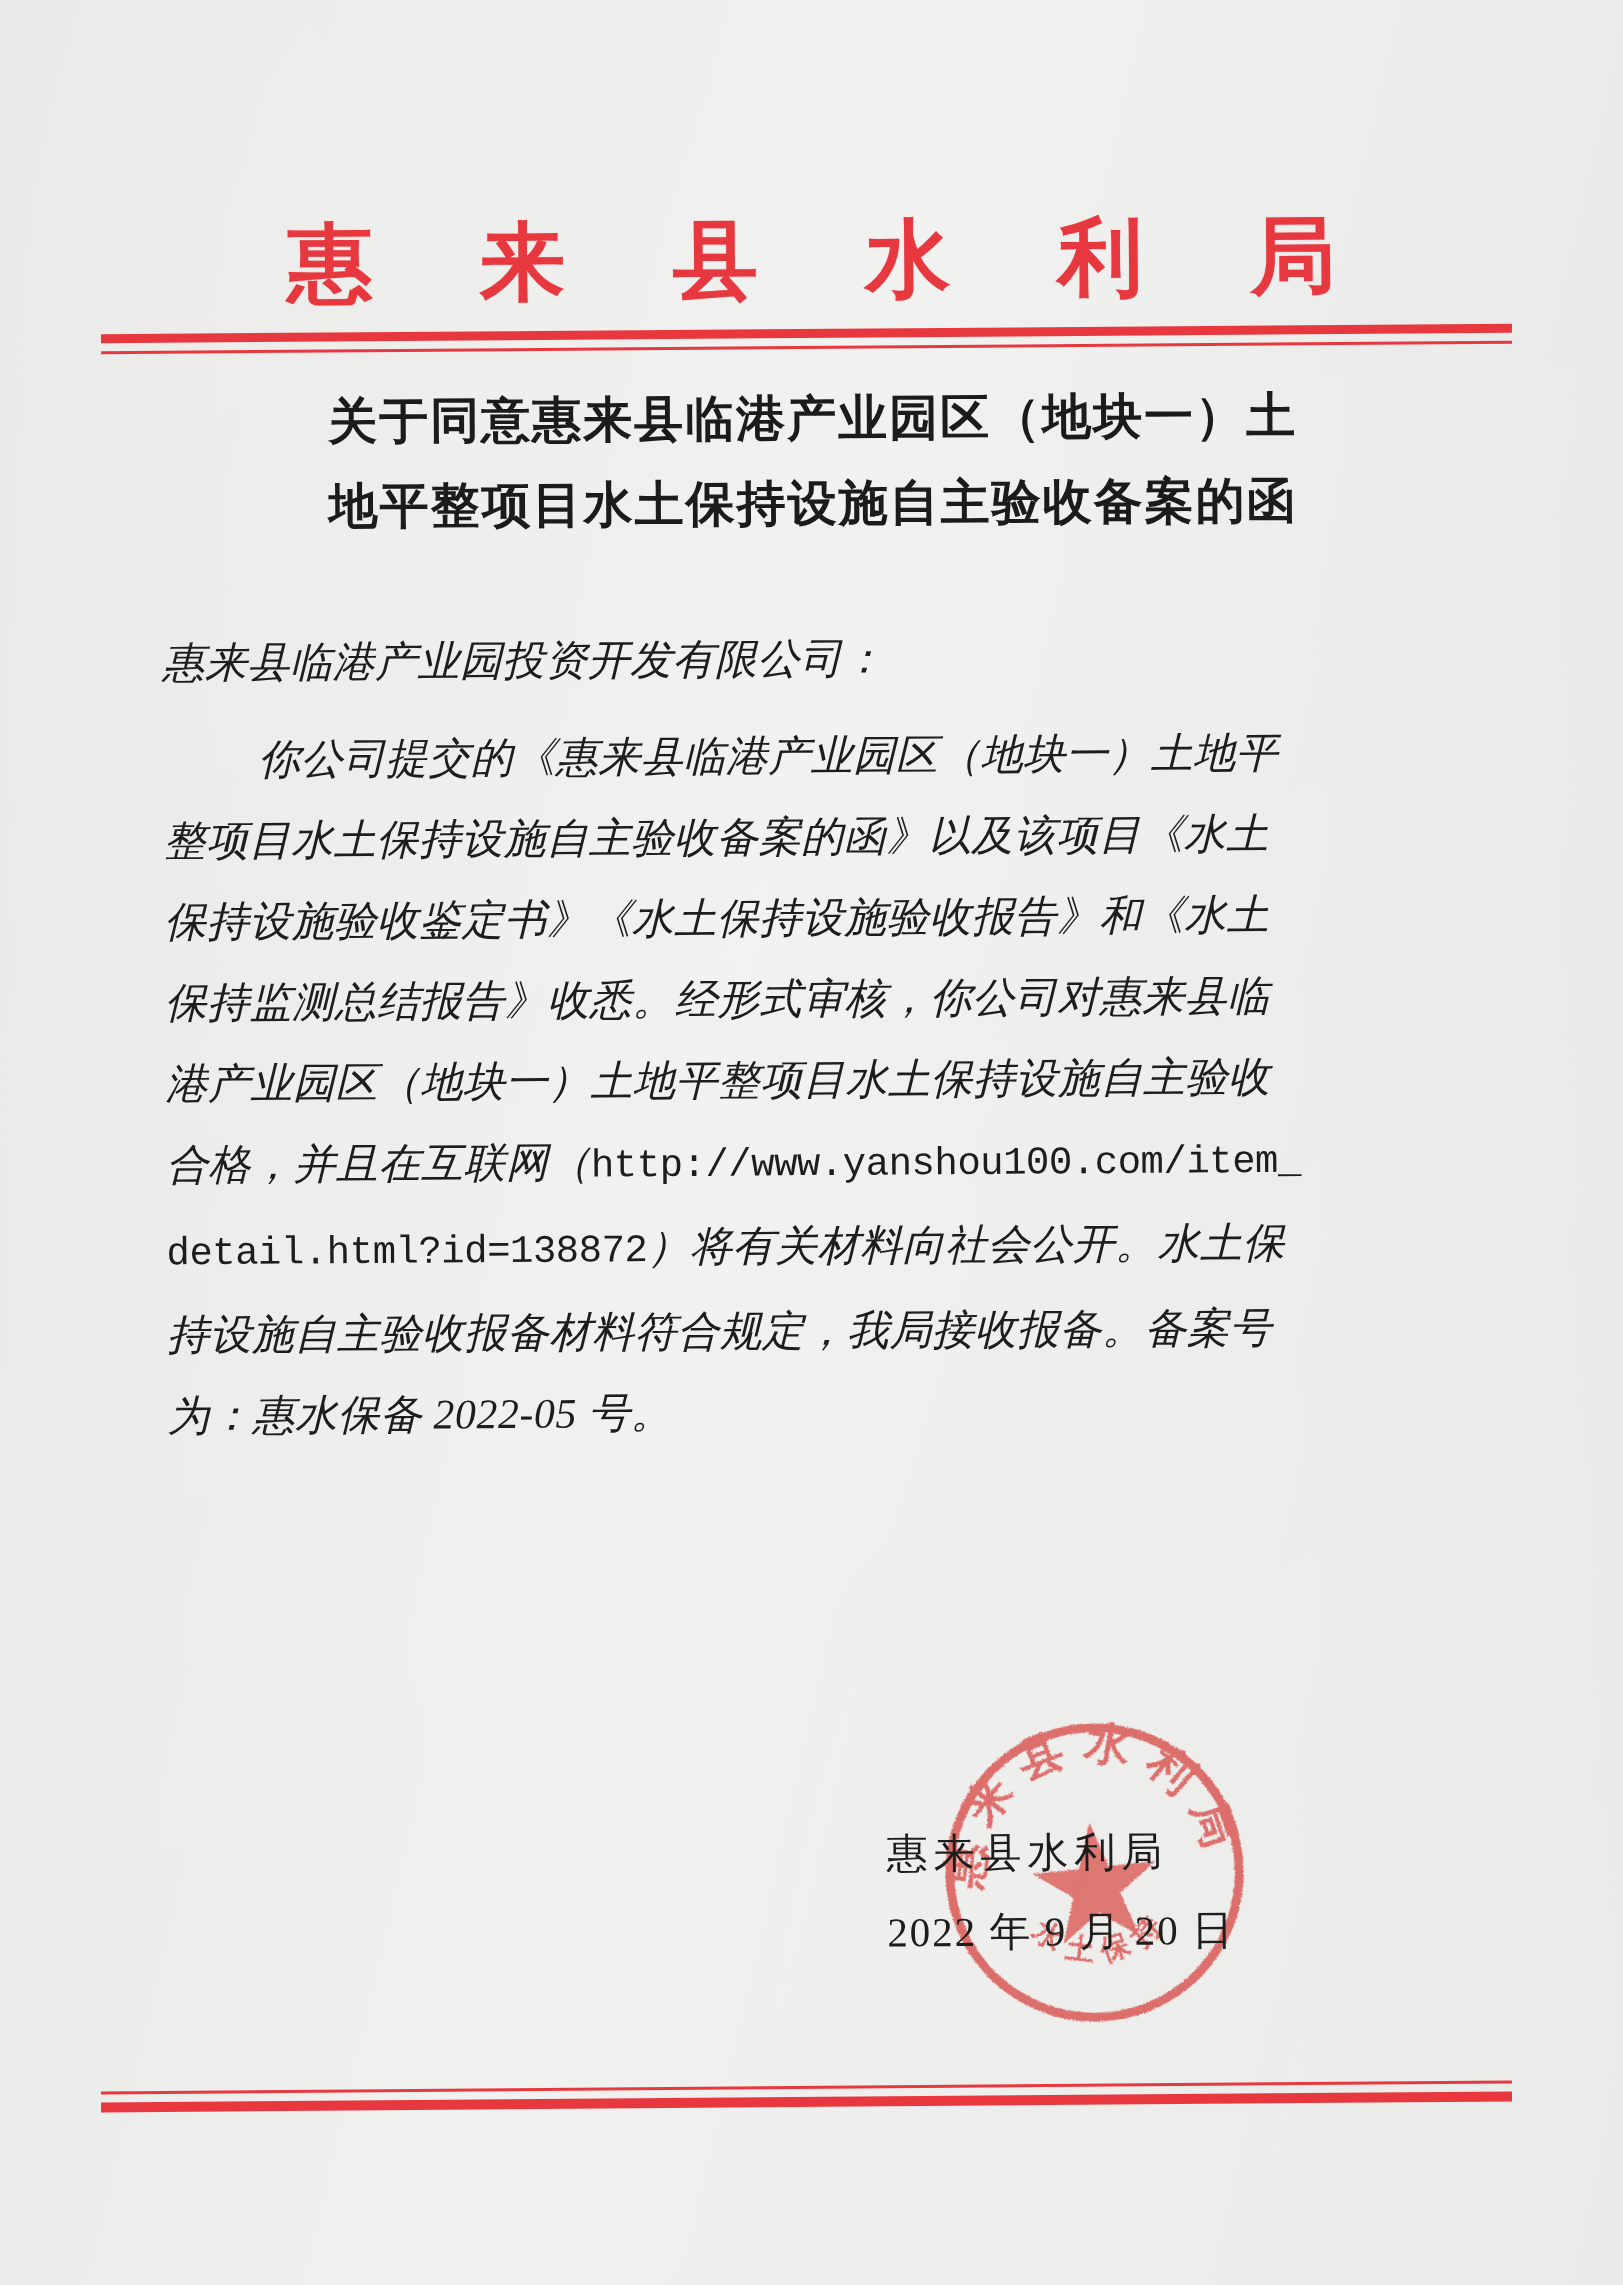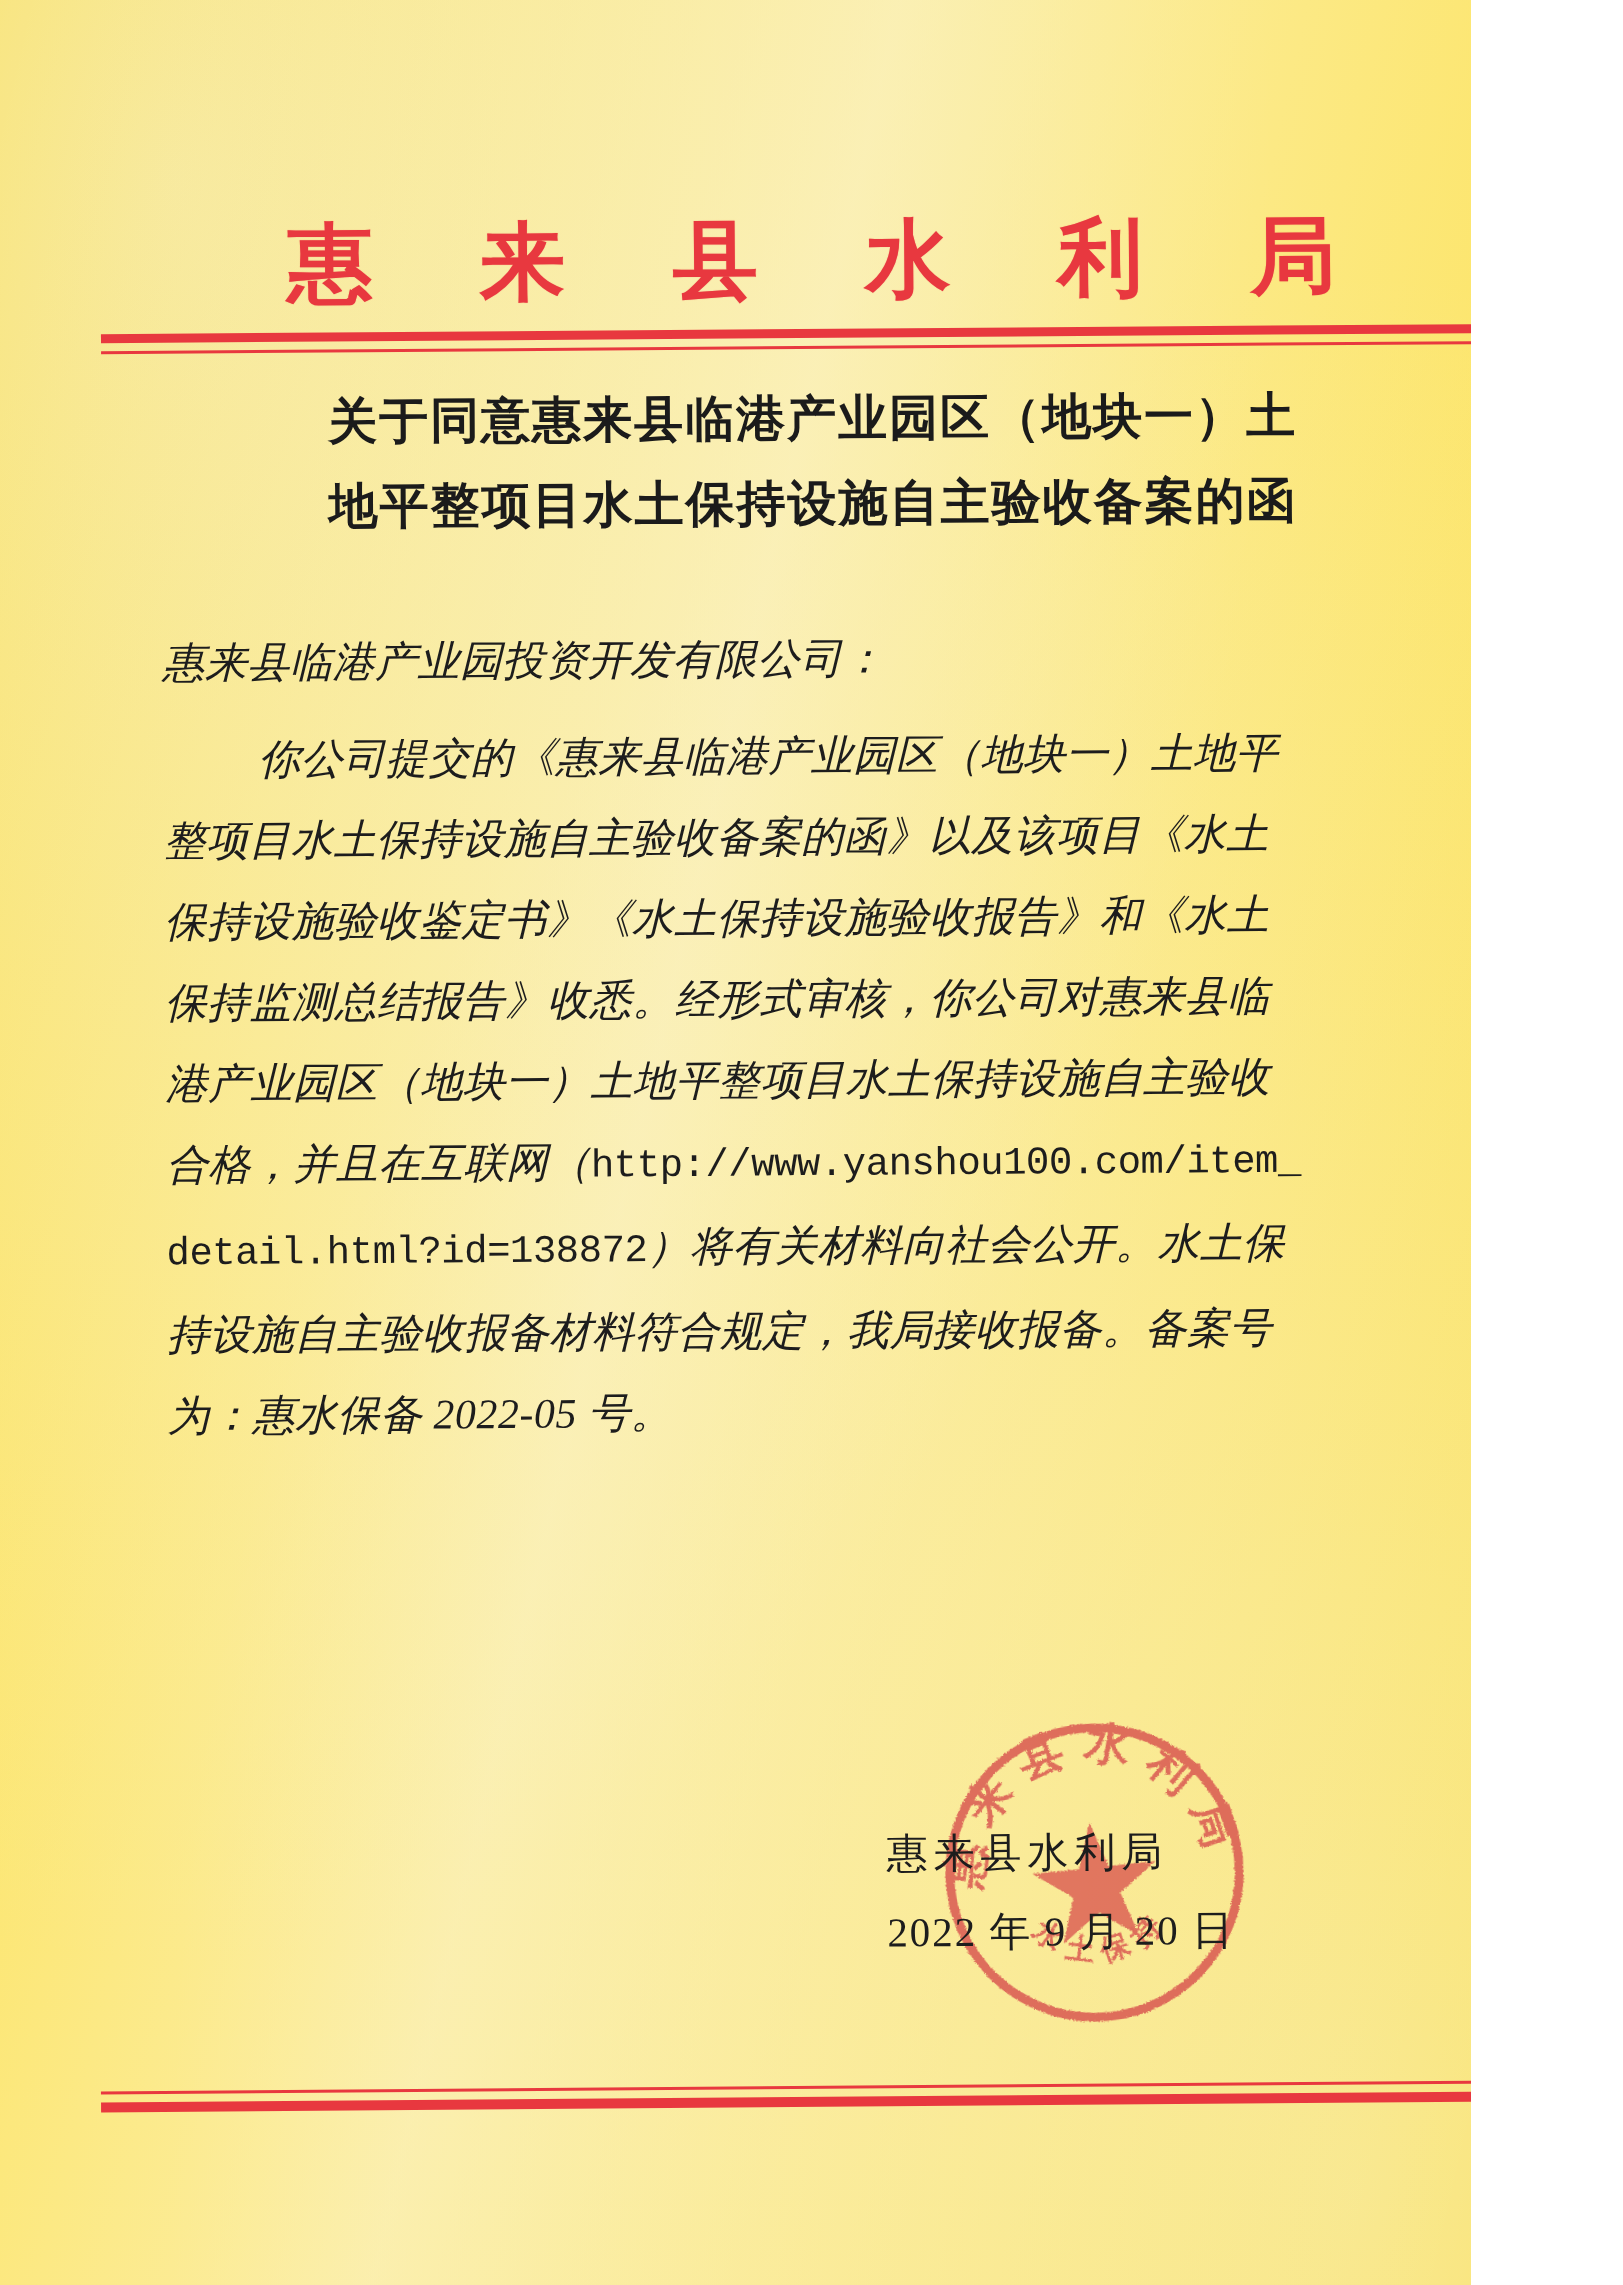--- a/index.html
+++ b/index.html
@@ -10,23 +10,23 @@
   body {
     width: 1623px;
     height: 2285px;
     font-family: "Liberation Serif", "DejaVu Serif", serif;
     -webkit-font-smoothing: antialiased;
     overflow: hidden;
   }
 
   #page {
     position: relative;
-    width: 1471px;
+    width: 1623px;
     height: 2285px;
-    background: #fde047;
+    background: #e5e5e5;
     overflow: hidden;
   }
 
   
   #paper-texture {
     position: absolute;
     inset: 0;
     background:
       linear-gradient(103deg, rgba(248,248,246,0.0) 0%, rgba(250,250,248,0.55) 45%, rgba(247,247,245,0.0) 100%),
       radial-gradient(ellipse at 12% 8%, rgba(240,240,236,0.45), rgba(255,255,255,0) 60%),

